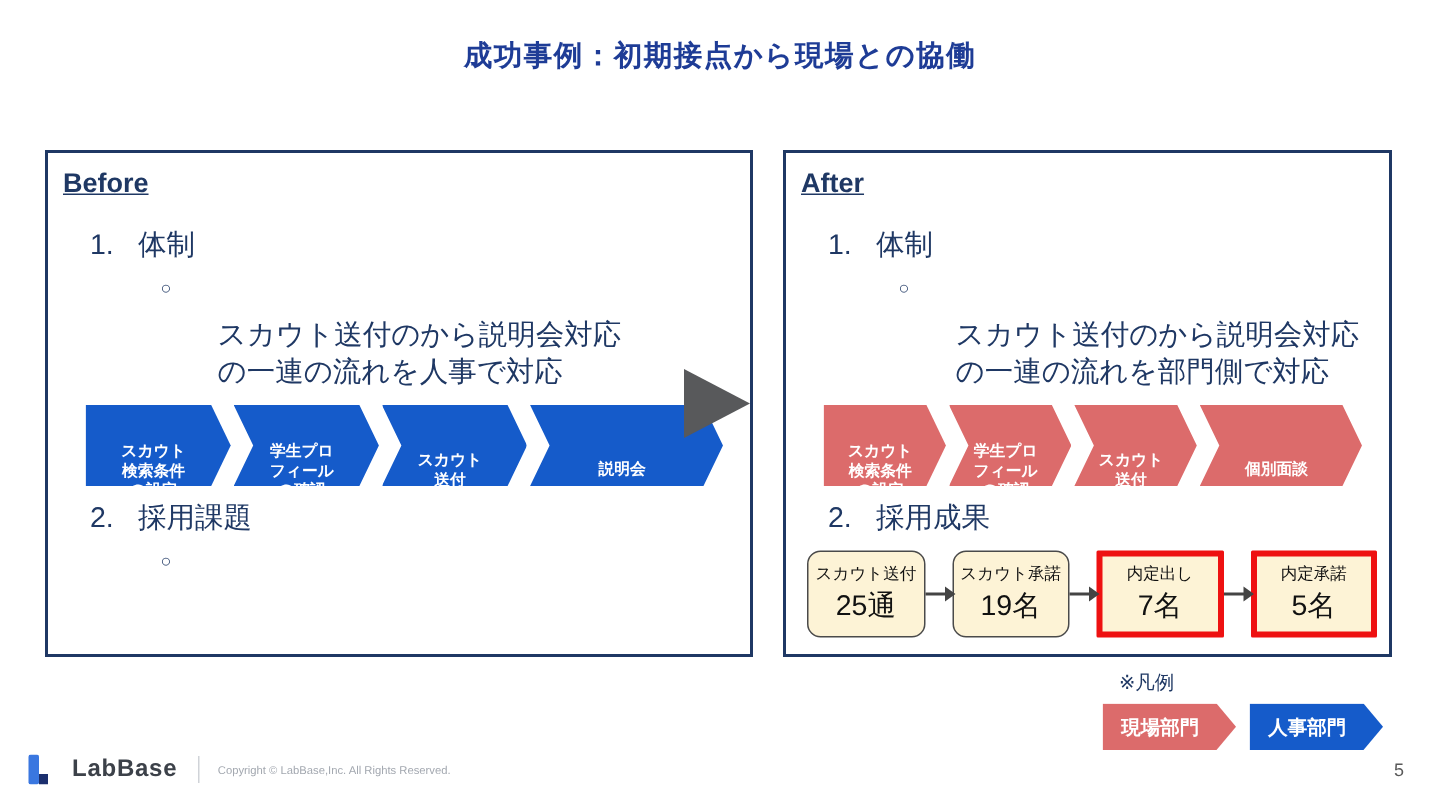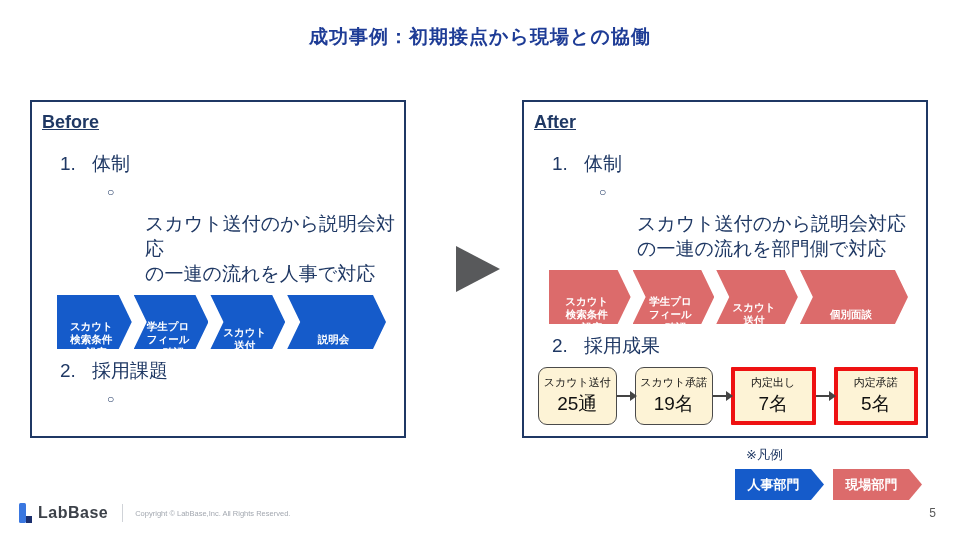--- a/index.html
+++ b/index.html
@@ -10,41 +10,41 @@
   }
   .title{
     position:absolute;top:24px;left:0;width:100%;text-align:center;
     font-size:19px;font-weight:bold;color:#1e3c96;margin:0;letter-spacing:1px;
   }
   
   .panel{
     position:absolute;top:100px;height:338px;background:#fff;
     border:2px solid #1f3864;box-sizing:border-box;color:#1f3864;
   }
-  .panel.before{left:30px;width:376px;}
+  .panel.before{left:30px;width:472px;}
   .panel.after{left:522px;width:406px;}
   .panel-heading{
     margin:10px 0 0 10px;font-size:18px;font-weight:bold;
     text-decoration:underline;color:#1f3864;
   }
   .sec-head{display:flex;margin:18px 0 0 28px;font-size:19px;line-height:26px;}
   .sec-head .num{flex:0 0 32px;}
   .sub-bullet{display:flex;margin:0 6px 0 75px;font-size:19px;line-height:25px;}
   .sub-bullet .circ{flex:0 0 38px;font-size:12px;padding-top:3px;}
   .pre{white-space:pre-line;margin-top:34px;}
   
   .chev-row{display:flex;gap:2px;height:54px;margin:9px 18px 0 25px;}
   .chev{
     position:relative;display:flex;align-items:center;justify-content:center;
     color:#fff;font-weight:bold;font-size:10.5px;line-height:13px;text-align:center;
     clip-path:polygon(0 0,calc(100% - 13px) 0,100% 50%,calc(100% - 13px) 100%,0 100%,13px 50%);
     flex:1 1 0;padding-right:6px;box-sizing:border-box;
   }
   .chev.first{clip-path:polygon(0 0,calc(100% - 13px) 0,100% 50%,calc(100% - 13px) 100%,0 100%);}
-  .chev.last{flex:1.35 1 0;}
+  .chev.last{flex:1.35 1 0;font-family:Liberation Mono, monospace;}
   .chev-row.blue .chev{background:#155bca;}
   .chev-row.red .chev{background:#dc6b6b;}
   
   .funnel{display:flex;align-items:center;margin:6px 8px 0 14px;height:62px;}
   .fbox{
     flex:1 1 0;height:58px;background:#fdf3d6;border:1.5px solid #4a4a4a;
     border-radius:9px;display:flex;flex-direction:column;align-items:center;
     justify-content:center;gap:1px;box-sizing:border-box;color:#111;
   }
   .fbox.hl{border:4px solid #ee1111;border-radius:1px;}
@@ -66,21 +66,21 @@
   .legend-arrows{display:flex;gap:9px;margin-top:5px;}
   .larrow{
     width:89px;height:31px;display:flex;align-items:center;justify-content:center;
     color:#fff;font-weight:bold;font-size:13px;padding-right:12px;box-sizing:border-box;
     clip-path:polygon(0 0,calc(100% - 13px) 0,100% 50%,calc(100% - 13px) 100%,0 100%);
   }
   .larrow.blue{background:#155bca;}
   .larrow.red{background:#dc6b6b;}
   
   .footer{position:absolute;left:18px;top:503px;display:flex;align-items:center;}
-  .brand{display:flex;align-items:center;gap:5px;}
+  .brand{display:flex;align-items:center;gap:15px;}
   .brand-name{font-size:16px;font-weight:bold;color:#3c4149;letter-spacing:.5px;}
   .foot-divider{width:1px;height:18px;background:#d0d3d8;margin:0 12px 0 14px;}
   .copyright{font-size:7.5px;color:#a3a8b0;}
   .page-num{position:absolute;right:24px;top:506px;font-size:12px;color:#595959;}
 </style>
 </head>
 <body>
 
 <div class="slide">
 
@@ -187,22 +187,22 @@
       <div class="fbox hl">
         <span class="flabel">内定承諾</span>
         <span class="fvalue">5名</span>
       </div>
     </div>
   </section>
 
   <div class="legend">
     <div class="legend-note">※凡例</div>
     <div class="legend-arrows">
+      <div class="larrow red">現場部門</div>
       <div class="larrow blue">人事部門</div>
-      <div class="larrow red">現場部門</div>
     </div>
   </div>
 
   <div class="footer">
     <div class="brand">
       <svg width="15" height="20" viewBox="0 0 15 20">
         <rect x="1" y="0" width="7" height="20" rx="1.5" fill="#3a77e0"></rect>
         <rect x="8" y="13" width="6" height="7" fill="#1b2f6e"></rect>
       </svg>
       <span class="brand-name">LabBase</span>

